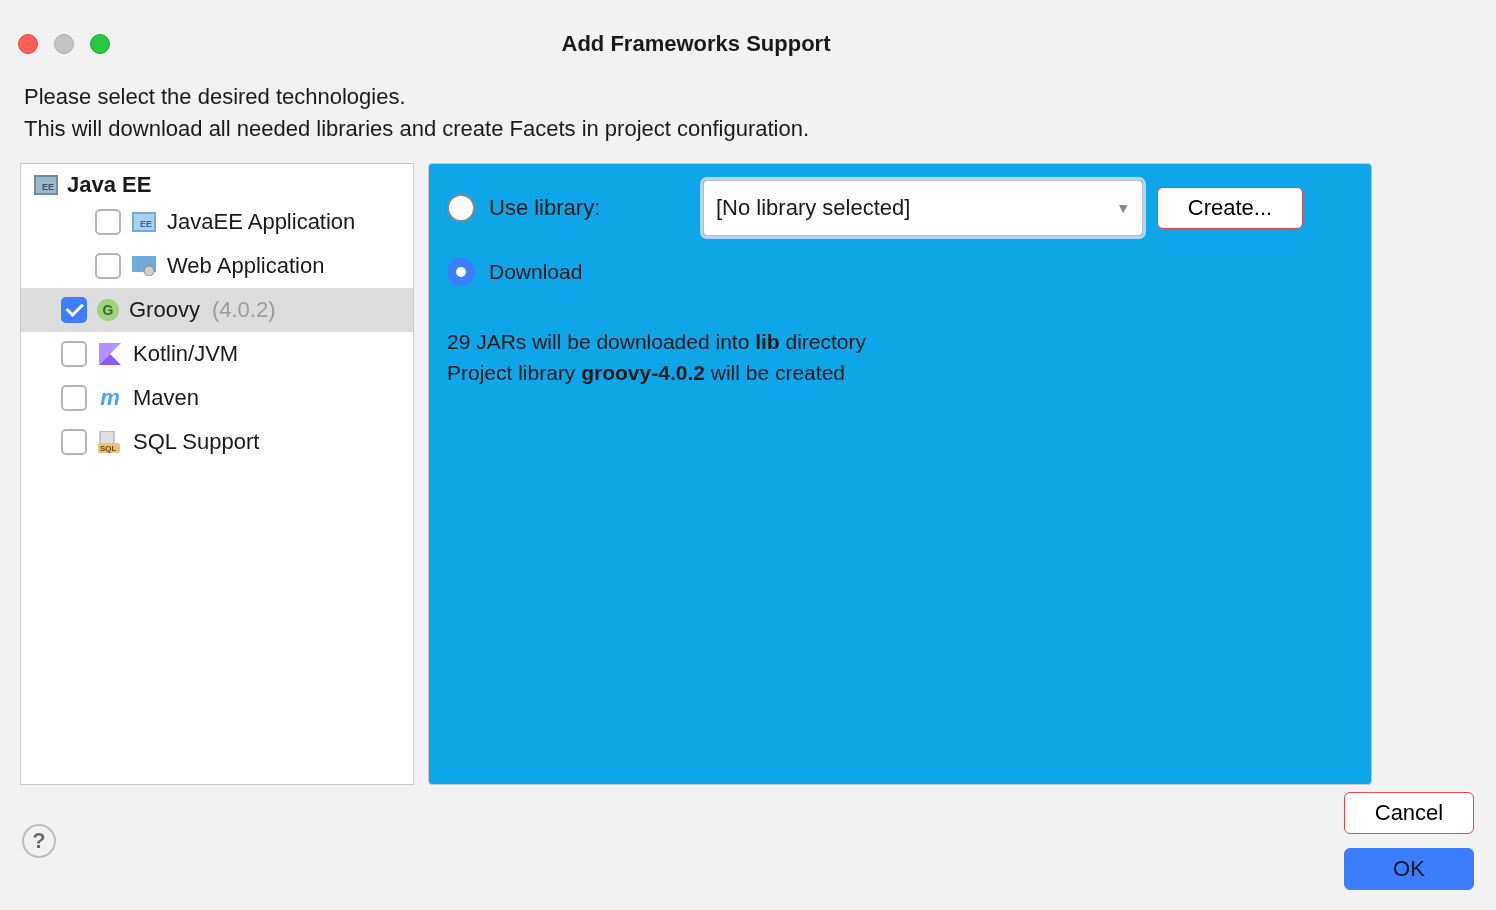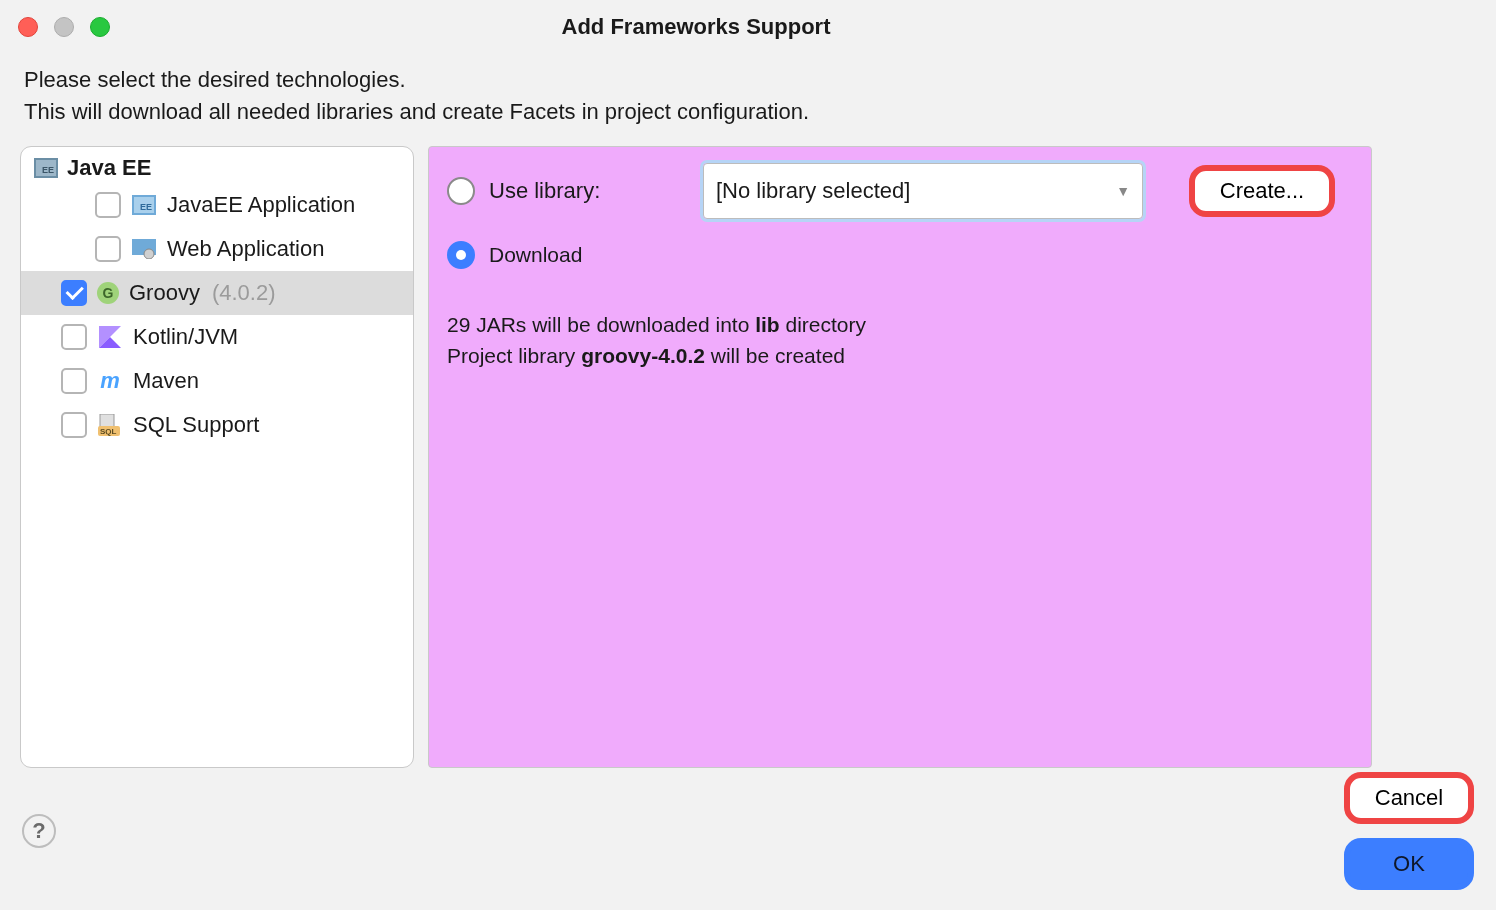--- a/index.html
+++ b/index.html
@@ -11,20 +11,21 @@
     overflow: hidden;
     color: #1a1a1a;
     font-size: 21px;
   }
   .titlebar {
     height: 54px;
     display: flex;
     align-items: center;
     padding: 0 18px;
     position: relative;
+    margin-top: 17px;
   }
   .traffic-lights { display: flex; gap: 16px; }
   .tl { width: 20px; height: 20px; border-radius: 50%; }
   .tl-close { background: #ff5f57; border: 1px solid #e2443b; }
   .tl-min { background: #c4c4c4; border: 1px solid #adadad; }
   .tl-max { background: #28c840; border: 1px solid #1aad2f; }
   .title {
     position: absolute;
     left: 0; right: 0;
     text-align: center;
@@ -40,27 +41,27 @@
   .content {
     display: flex;
     gap: 14px;
     padding: 0 20px;
     height: 622px;
   }
   .left-panel {
     width: 394px;
     background: #ffffff;
     border: 1px solid #c9c9c9;
-    border-radius: 11px;
+    border-radius: 0;
     overflow-y: auto;
     padding-top: 6px;
   }
   .right-panel {
     flex: 1;
-    background: #f0abfc;
+    background: #0ea5e9;
     border: 1px solid #c9c9c9;
     border-radius: 4px;
     padding: 16px 18px;
   }
   .tree-header {
     display: flex;
     align-items: center;
     gap: 8px;
     padding: 2px 12px;
     font-weight: 700;
@@ -132,28 +133,27 @@
     border-radius: 4px;
     outline: 3px solid #b6d4f6;
     display: flex; align-items: center;
     padding: 0 12px;
     justify-content: space-between;
     font-size: 22px;
   }
   .combo .arrow { color: #888; font-size: 14px; }
   .btn {
     background: #fff;
-    border: 6px solid #ef4444;
-    border-radius: 17px;
+    border: 1px solid #ef4444;
+    border-radius: 6px;
     padding: 7px 22px;
     font-size: 22px;
     cursor: pointer;
     min-width: 110px;
     text-align: center;
-    margin-left: 32px;
   }
   .btn-primary {
     background: #3c7eff;
     border-color: #3c7eff;
     color: #0f172a;
   }
   .download-info {
     margin-top: 40px;
     display: flex;
     gap: 20px;

